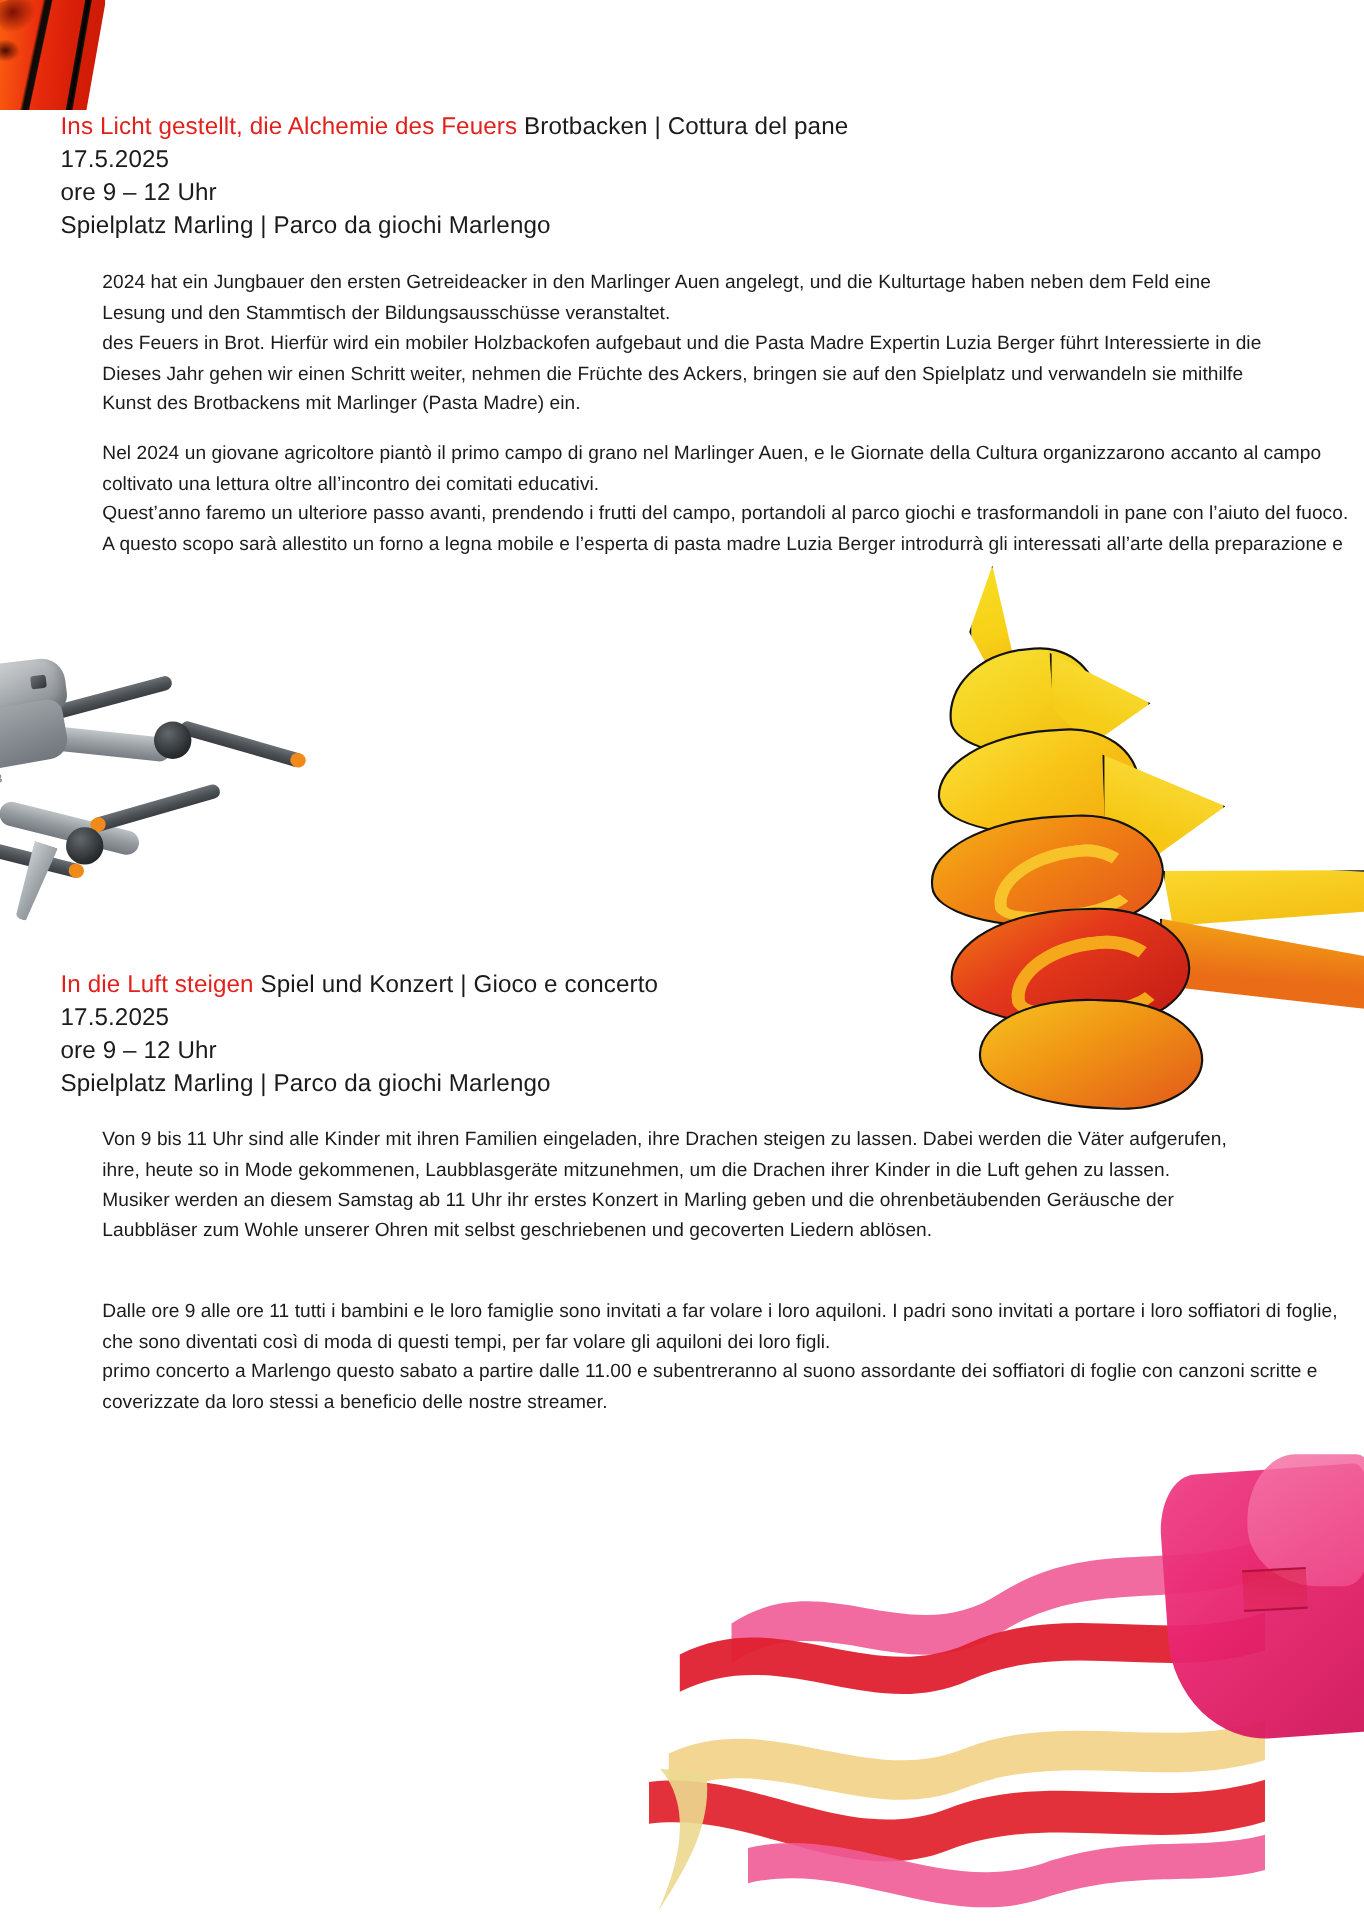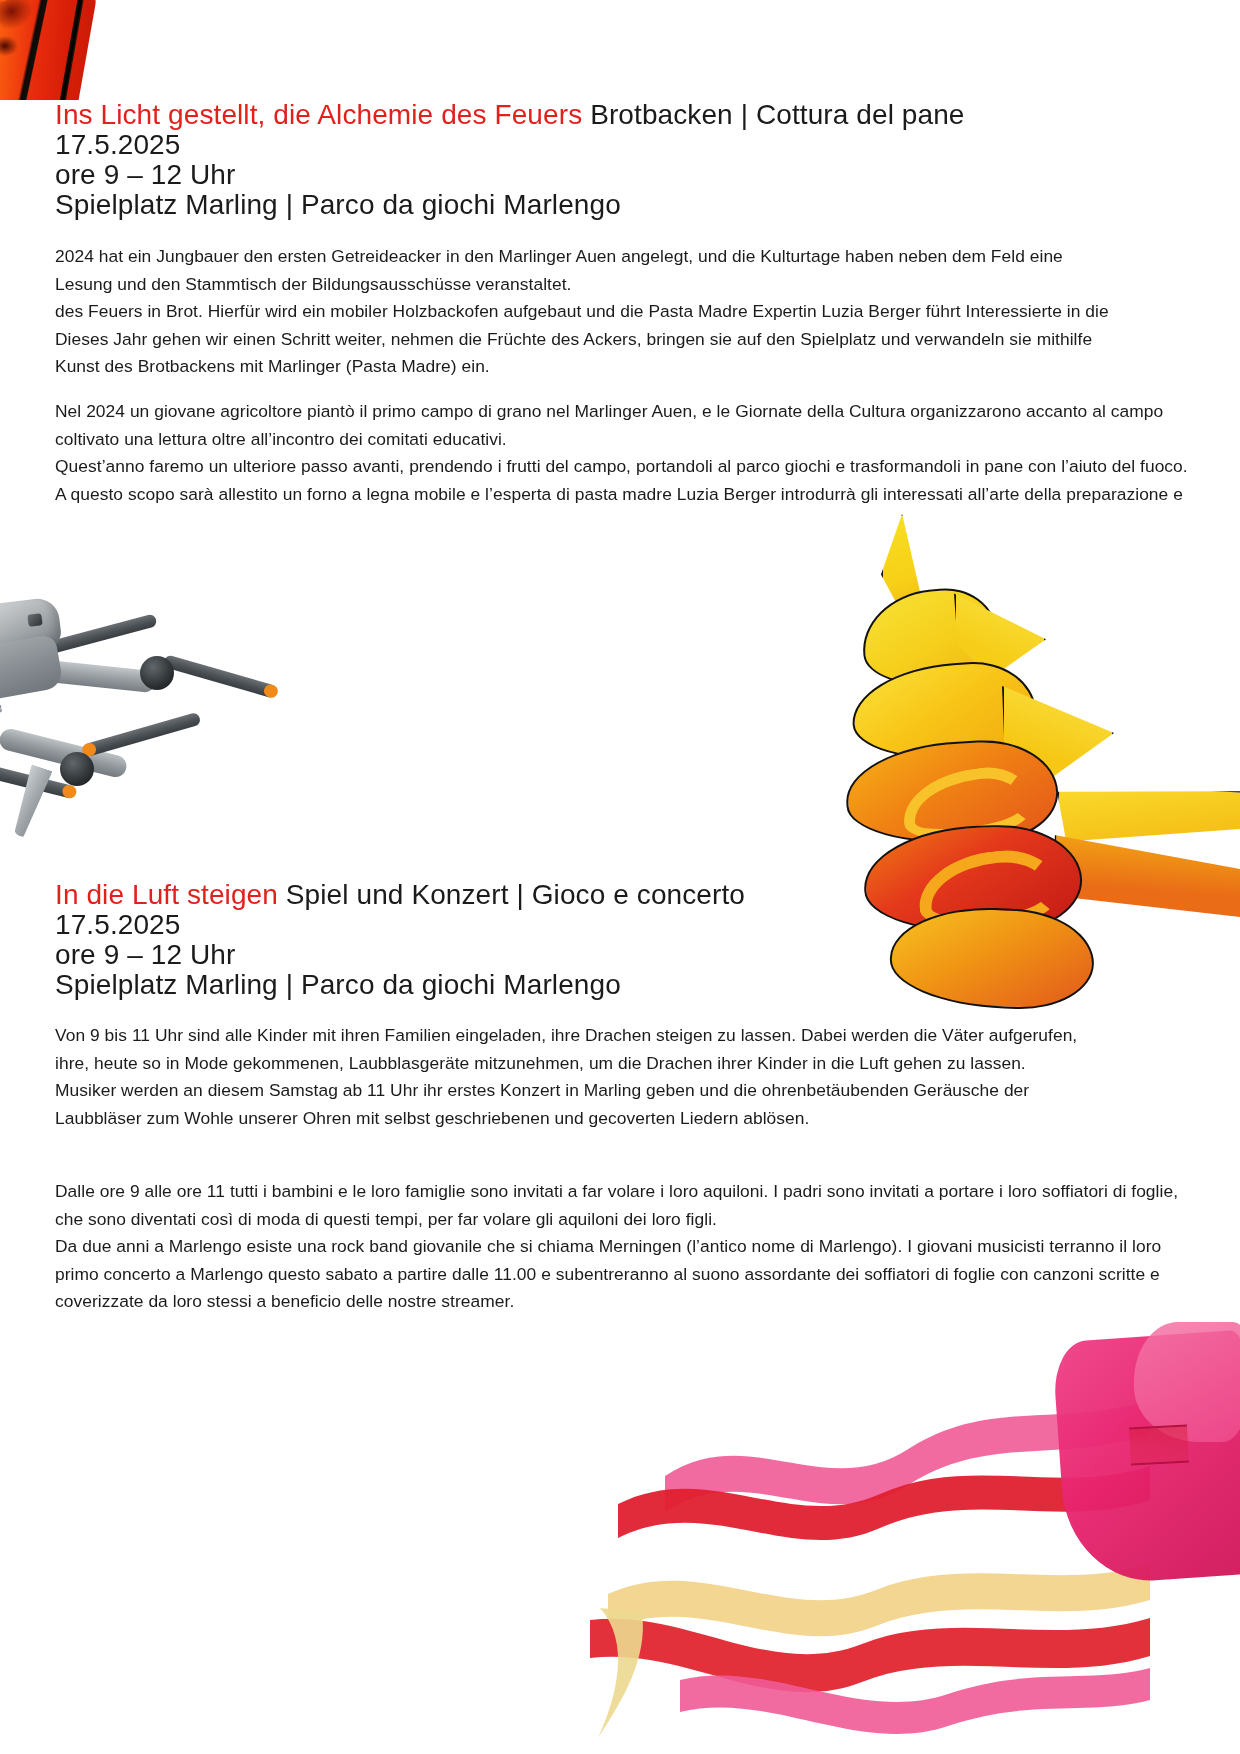--- a/index.html
+++ b/index.html
@@ -260,36 +260,36 @@
   }
   
   .art-pink svg { position: absolute; left: 0; top: 0; }
 
   
   .content { position: absolute; left: 0; top: 0; width: 1240px; }
 
   .block { position: absolute; left: 55px; }
 
   .heading {
-    font-size: 28px;
+    font-size: 22px;
     line-height: 30px;
     color: #1b1b1b;
     letter-spacing: .1px;
     white-space: nowrap;
   }
   .heading .hl { color: #e2211c; }
 
   .para {
     font-size: 17.4px;
     line-height: 27.5px;
     color: #1b1b1b;
     letter-spacing: .05px;
     width: 1010px;
   }
-  .para .ln { display: block; white-space: nowrap; }
+  .para .ln { display: block; white-space: nowrap; margin-left: 38px; }
 
   .sr-only {
     position: absolute; width: 1px; height: 1px;
     overflow: hidden; clip: rect(0 0 0 0); white-space: nowrap;
   }
 </style>
 </head>
 <body>
 
 <div class="page">
@@ -396,19 +396,18 @@
     <div class="block para" style="top:1022px">
       <span class="ln">Von 9 bis 11 Uhr sind alle Kinder mit ihren Familien eingeladen, ihre Drachen steigen zu lassen. Dabei werden die Väter aufgerufen,</span>
       <span class="ln">ihre, heute so in Mode gekommenen, Laubblasgeräte mitzunehmen, um die Drachen ihrer Kinder in die Luft gehen zu lassen.</span>
       <span class="ln">Musiker werden an diesem Samstag ab 11 Uhr ihr erstes Konzert in Marling geben und die ohrenbetäubenden Geräusche der</span>
       <span class="ln">Laubbläser zum Wohle unserer Ohren mit selbst geschriebenen und gecoverten Liedern ablösen.</span>
     </div>
 
     <div class="block para" style="top:1178px">
       <span class="ln">Dalle ore 9 alle ore 11 tutti i bambini e le loro famiglie sono invitati a far volare i loro aquiloni. I padri sono invitati a portare i loro soffiatori di foglie,</span>
       <span class="ln">che sono diventati così di moda di questi tempi, per far volare gli aquiloni dei loro figli.</span>
-      <span class="ln">Da due anni a Marlengo esiste una rock band giovanile che si chiama Merningen (l’antico nome di Marlengo). I giovani musicisti terranno il loro</span>
       <span class="ln">primo concerto a Marlengo questo sabato a partire dalle 11.00 e subentreranno al suono assordante dei soffiatori di foglie con canzoni scritte e</span>
       <span class="ln">coverizzate da loro stessi a beneficio delle nostre streamer.</span>
     </div>
 
   </div>
 </div>
 
 </body></html>

